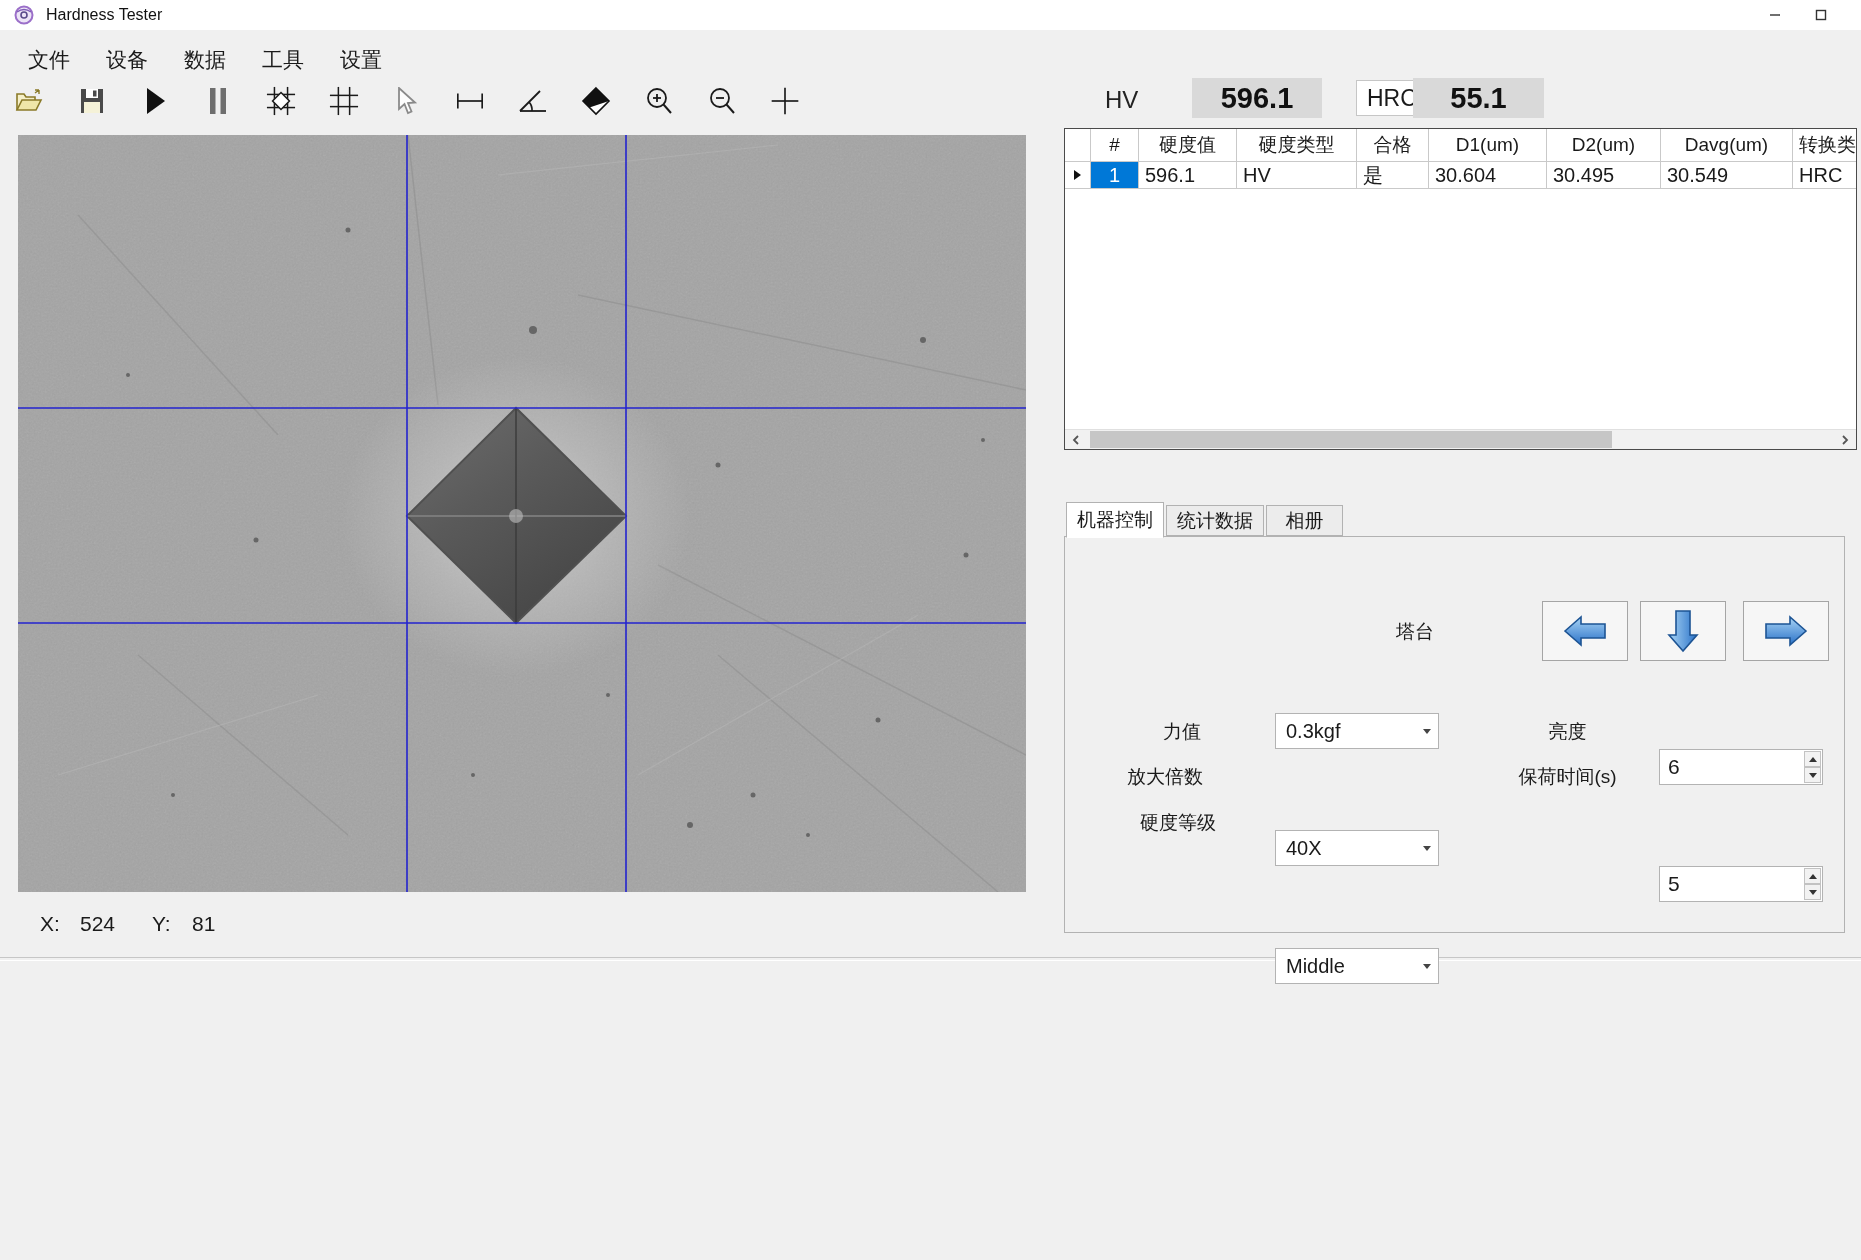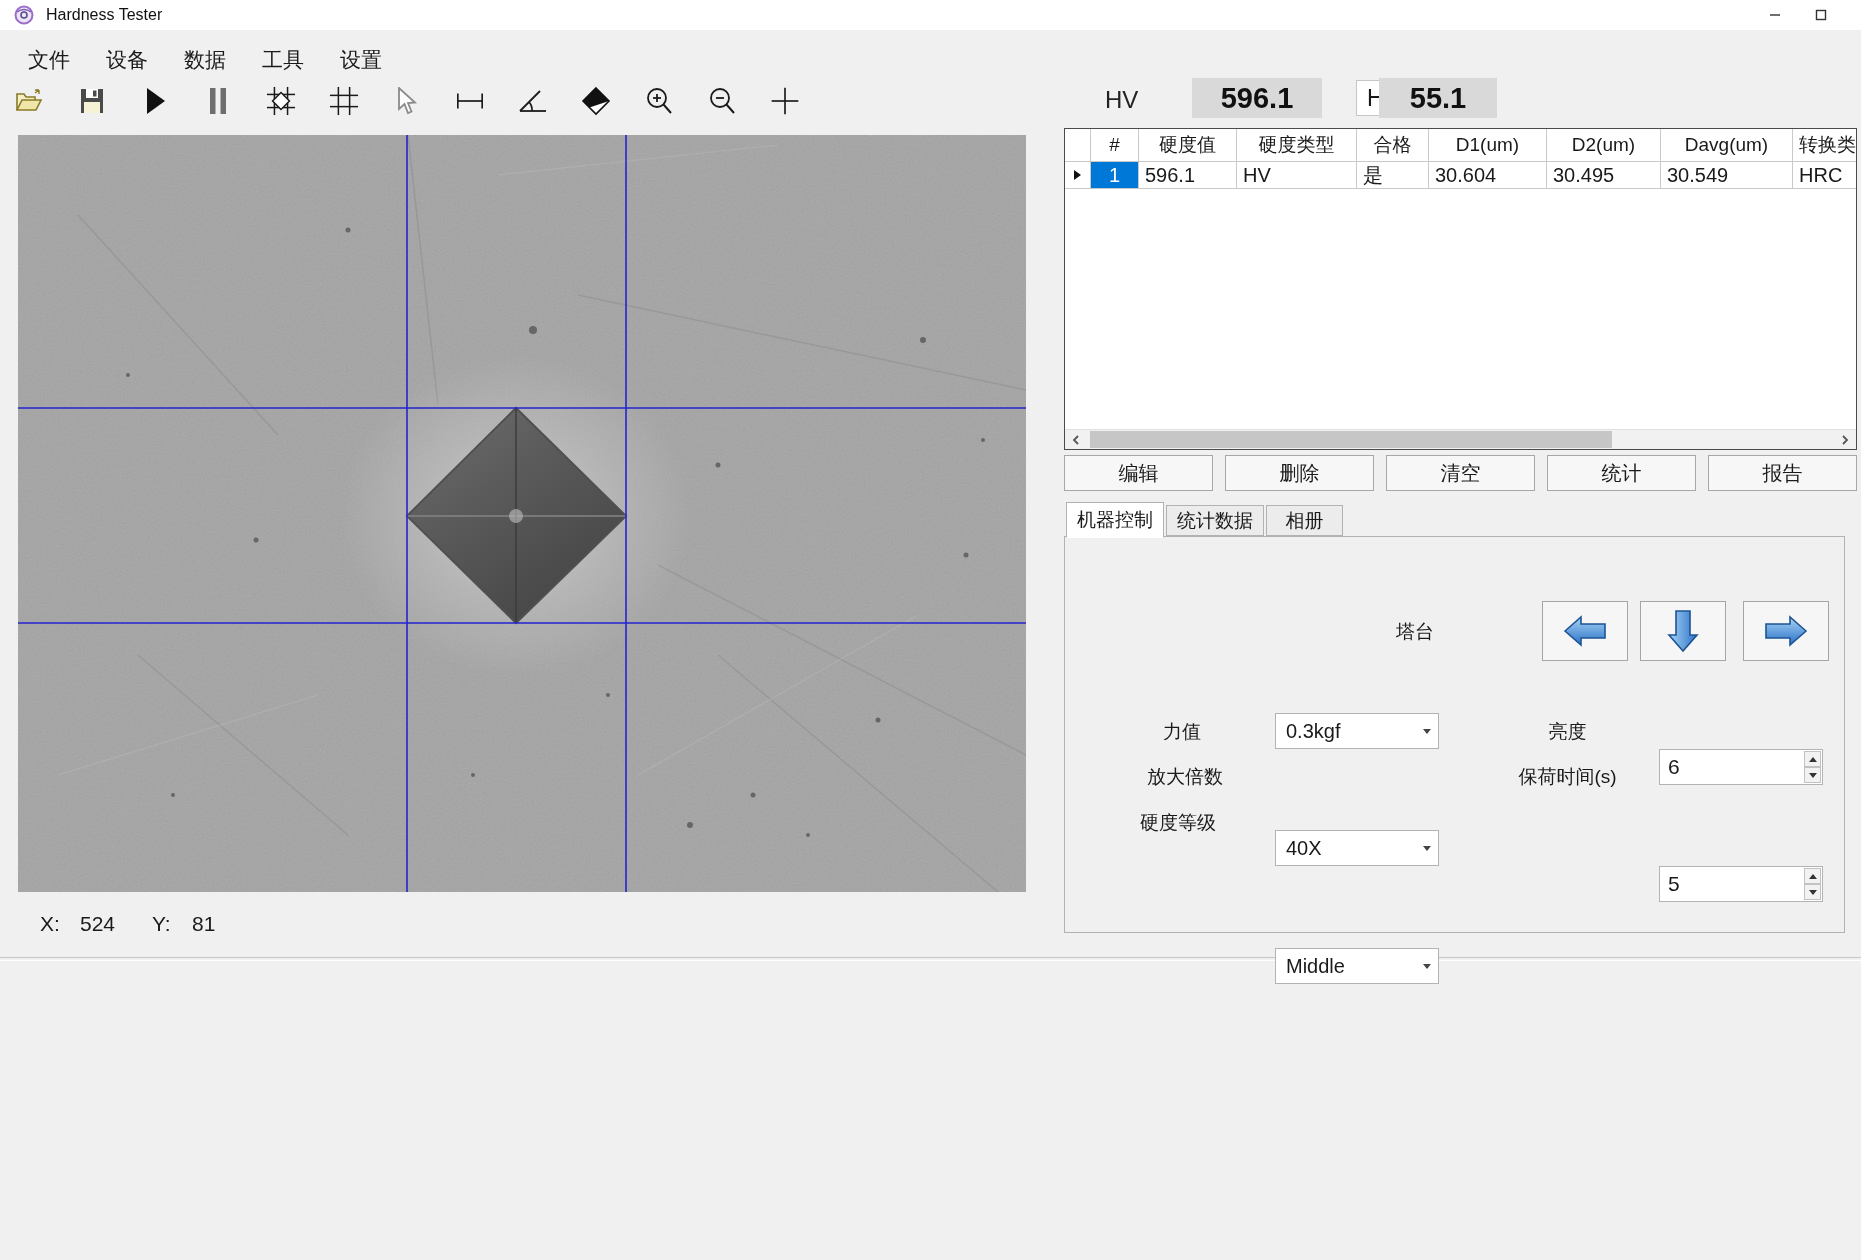--- a/index.html
+++ b/index.html
@@ -197,21 +197,21 @@
         </svg>
     </div>
   </div>
 
   <div class="abs scale-label" style="left:1105px;top:86px">HV</div>
   <div class="abs result-box" style="left:1192px;top:78px;width:130px;height:40px">596.1</div>
   <div class="abs combo" style="left:1327px;top:80px;width:116px;height:36px">
     <span>HRC</span>
     <span class="caret"></span>
   </div>
-  <div class="abs result-box" style="left:1379px;top:78px;width:118px;height:40px">55.1</div>
+  <div class="abs result-box" style="left:1413px;top:78px;width:131px;height:40px">55.1</div>
 
   <div class="abs" style="left:18px;top:135px;width:1008px;height:757px">
     <svg width="1008" height="757" viewBox="0 0 1008 757">
       <defs>
         <filter id="grain" x="0" y="0" width="100%" height="100%">
           <feTurbulence type="fractalNoise" baseFrequency="0.55" numOctaves="2" stitchTiles="stitch" result="n"></feTurbulence>
           <feColorMatrix in="n" type="saturate" values="0"></feColorMatrix>
         </filter>
         <radialGradient id="halo" cx="50%" cy="50%" r="50%">
           <stop offset="0%" stop-color="#d8d8d8" stop-opacity="0.9"></stop>
@@ -315,27 +315,20 @@
       </div>
       <div class="sb-thumb"></div>
       <div class="sb-arrow" style="right:0">
         <svg width="8" height="10" viewBox="0 0 8 10">
             <polyline points="2,1 6,5 2,9" fill="none" stroke="#555" stroke-width="1.8"></polyline>
           </svg>
       </div>
     </div>
   </div>
 
-  <div class="abs actions">
-    <div class="pushbtn">编辑</div>
-    <div class="pushbtn">删除</div>
-    <div class="pushbtn">清空</div>
-    <div class="pushbtn">统计</div>
-    <div class="pushbtn">报告</div>
-  </div>
 
   <div class="abs tab active" style="left:1066px;top:502px;width:98px;height:36px">机器控制</div>
   <div class="abs tab idle" style="left:1166px;top:505px;width:98px;height:31px">统计数据</div>
   <div class="abs tab idle" style="left:1266px;top:505px;width:77px;height:31px">相册</div>
 
   <div class="abs panel">
     <div class="abs flabel" style="left:300px;top:76px;width:100px">塔台</div>
 
     <div class="abs arrowbtn" style="left:477px">
       <svg width="44" height="34" viewBox="0 0 44 34">
@@ -380,21 +373,21 @@
     <div class="abs spinbox" style="left:594px;top:176px">
       <span>6</span>
       <span class="spin-up">
           <span class="tri-up"></span>
         </span>
       <span class="spin-dn">
           <span class="tri-dn"></span>
         </span>
     </div>
 
-    <div class="abs flabel" style="left:47px;top:221px;width:146px">放大倍数</div>
+    <div class="abs flabel" style="left:27px;top:221px;width:146px">放大倍数</div>
     <div class="abs dropdown" style="left:210px;top:221px">
       <span>40X</span>
       <span class="caret"></span>
     </div>
     <div class="abs flabel" style="left:420px;top:221px;width:165px">保荷时间(s)</div>
     <div class="abs spinbox" style="left:594px;top:221px">
       <span>5</span>
       <span class="spin-up">
           <span class="tri-up"></span>
         </span>

